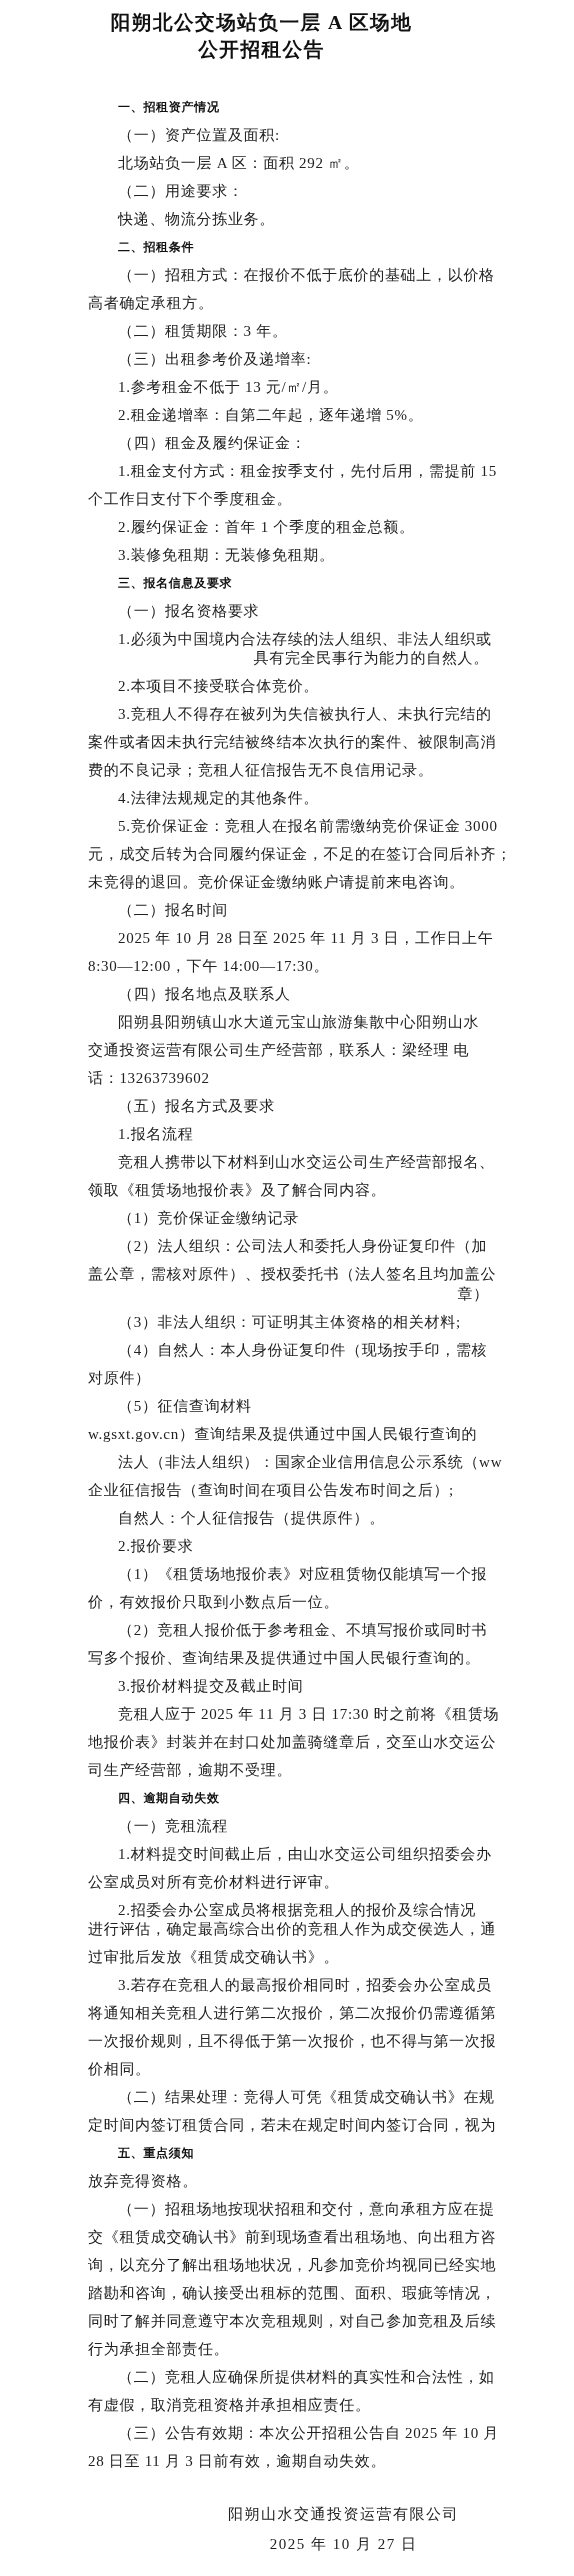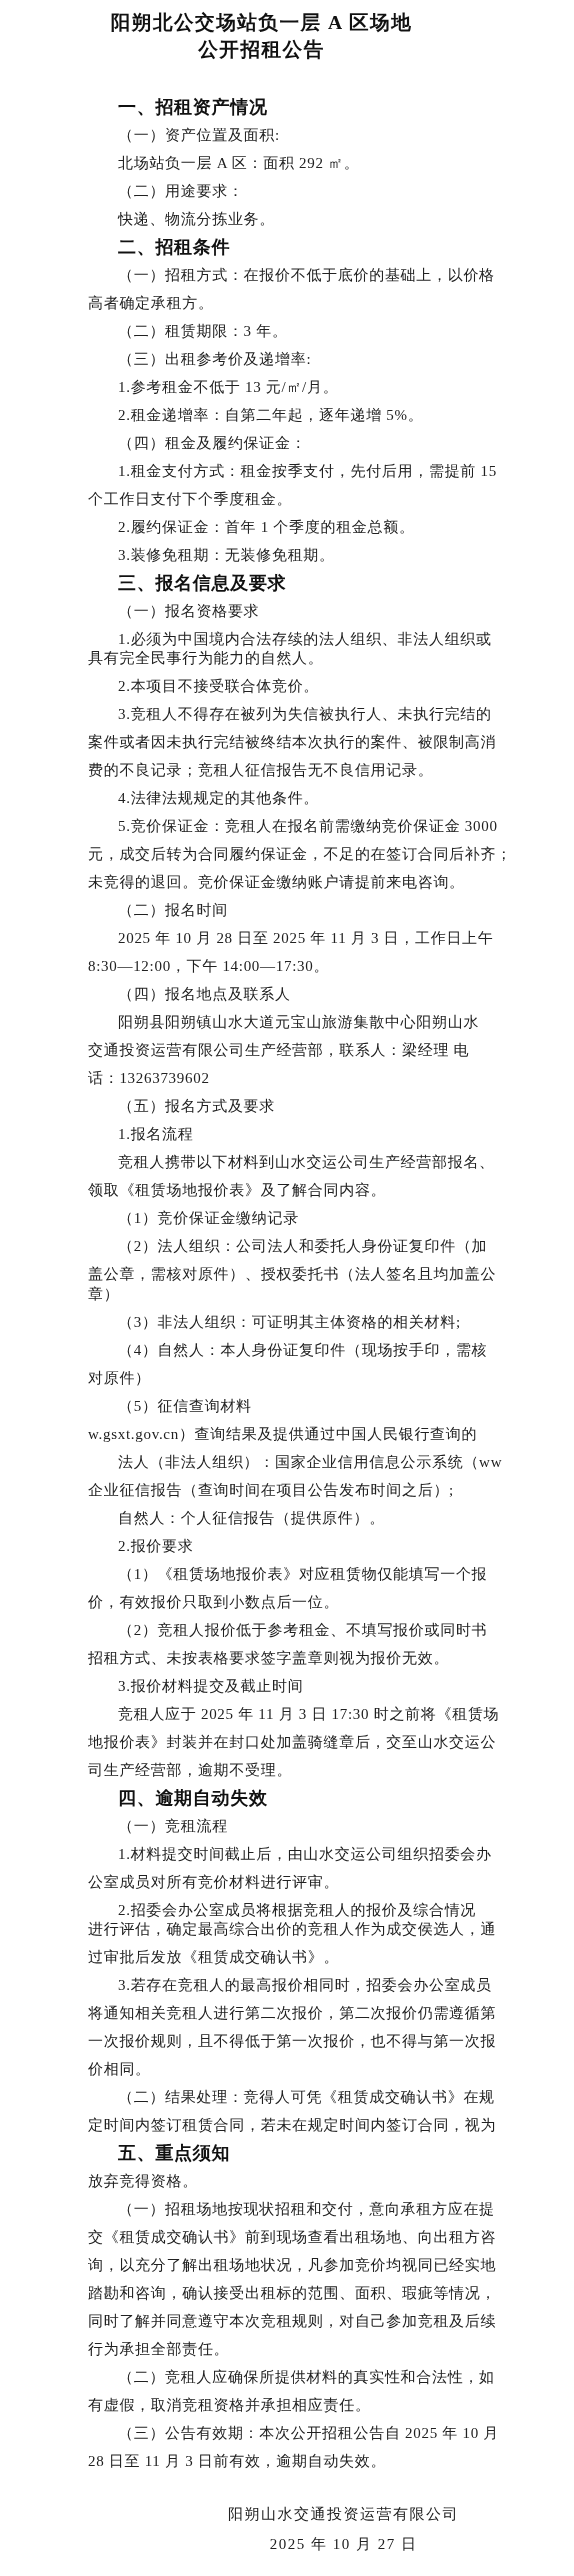--- a/index.html
+++ b/index.html
@@ -38,25 +38,25 @@
   .line {
     height: 28px;
     line-height: 26px;
     white-space: nowrap;
     letter-spacing: 0.7px;
     color: #212121;
   }
   .line.heading {
     font-family: "Liberation Sans", sans-serif;
     font-weight: bold;
-    font-size: 18px;
+    font-size: 12px;
     color: #111111;
   }
   .line.indent { text-indent: 30px; }
-  .line.tight { margin-top: -8.7px; }
+  .line.tight { margin-top: -8.7px; text-align: right; }
   .signature {
     margin-top: 23px;
     text-align: center;
     position: relative;
     left: 56px;
     font-size: 15px;
   }
   .sig-line {
     height: 30px;
     line-height: 30px;
@@ -124,21 +124,21 @@
       <div class="line">对原件）</div>
       <div class="line indent">（5）征信查询材料</div>
       <div class="line full">w.gsxt.gov.cn）查询结果及提供通过中国人民银行查询的</div>
       <div class="line indent full">法人（非法人组织）：国家企业信用信息公示系统（ww</div>
       <div class="line">企业征信报告（查询时间在项目公告发布时间之后）;</div>
       <div class="line indent">自然人：个人征信报告（提供原件）。</div>
       <div class="line indent">2.报价要求</div>
       <div class="line indent full">（1）《租赁场地报价表》对应租赁物仅能填写一个报</div>
       <div class="line">价，有效报价只取到小数点后一位。</div>
       <div class="line indent full">（2）竞租人报价低于参考租金、不填写报价或同时书</div>
-      <div class="line">招租方式、未按表格要求签字盖章则视为报价无效。</div>
+      <div class="line">写多个报价、查询结果及提供通过中国人民银行查询的。</div>
       <div class="line indent">3.报价材料提交及截止时间</div>
       <div class="line indent full">竞租人应于 2025 年 11 月 3 日 17:30 时之前将《租赁场</div>
       <div class="line full">地报价表》封装并在封口处加盖骑缝章后，交至山水交运公</div>
       <div class="line">司生产经营部，逾期不受理。</div>
       <div class="line heading indent">四、逾期自动失效</div>
       <div class="line indent">（一）竞租流程</div>
       <div class="line indent full">1.材料提交时间截止后，由山水交运公司组织招委会办</div>
       <div class="line">公室成员对所有竞价材料进行评审。</div>
       <div class="line indent full">2.招委会办公室成员将根据竞租人的报价及综合情况</div>
       <div class="line full tight">进行评估，确定最高综合出价的竞租人作为成交侯选人，通</div>

